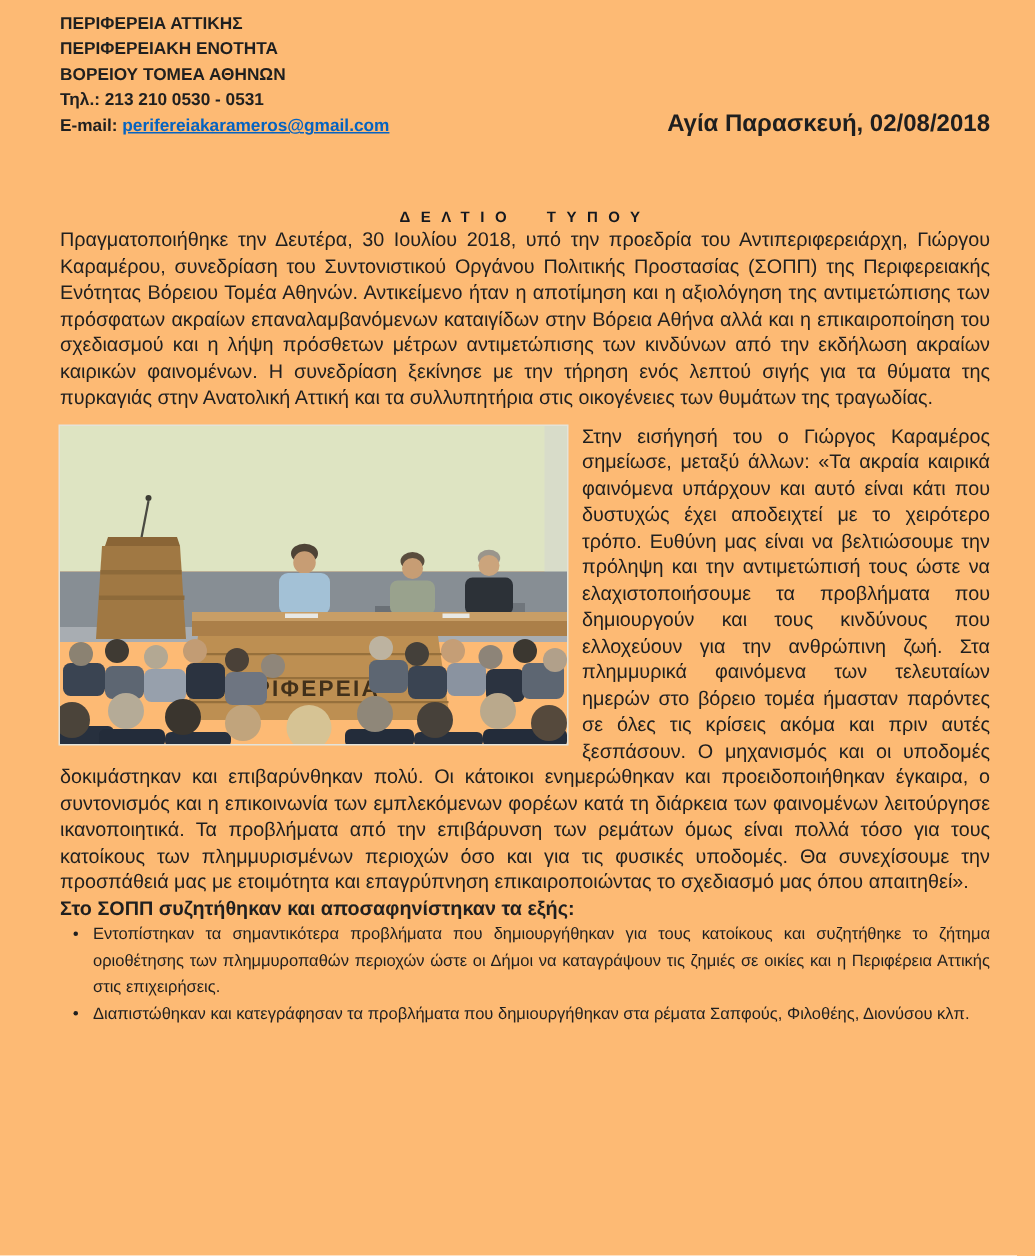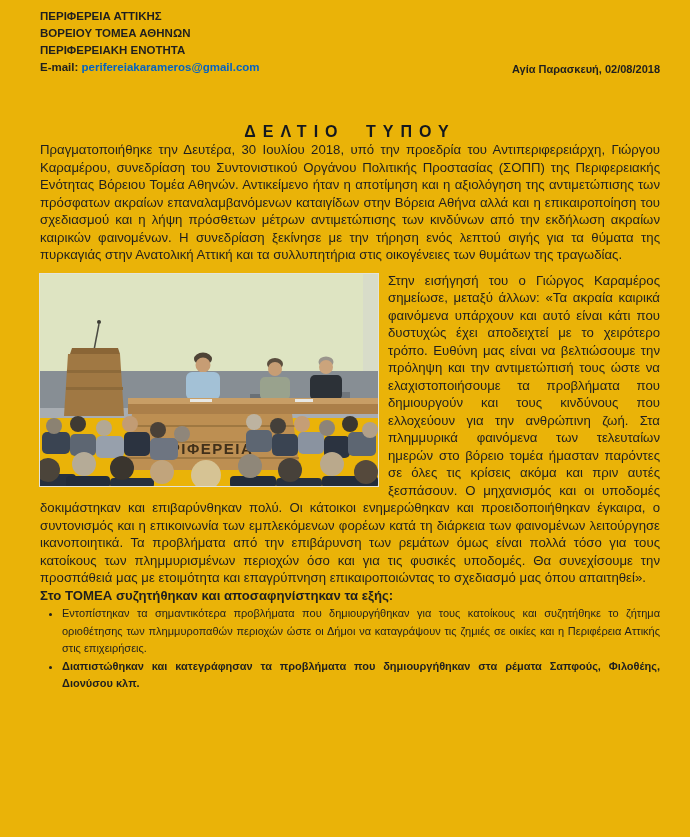--- a/index.html
+++ b/index.html
@@ -1,68 +1,69 @@
 <!DOCTYPE html>
 <html lang="el"><head>
 <meta charset="utf-8">
 <style>
   * { margin:0; padding:0; box-sizing:border-box; }
   html,body { background:#fff; }
   .page {
     position:relative;
     width:690px; height:837px;
-    background:#eab308;
+    background:#fdba74;
     font-family:"Liberation Sans", sans-serif;
     color:#1f1f1f;
     padding:8px 30px 0 40px;
     overflow:hidden;
   }
   
   .hdr { display:flex; justify-content:space-between; align-items:flex-end; }
   .hdr-left { font-size:11.5px; font-weight:bold; line-height:17px; white-space:nowrap; }
   .hdr-left .email-row { font-weight:bold; }
-  .email-link { color:#0563c1; font-weight:bold; cursor:pointer; }
-  .dateline { font-size:11px; font-weight:bold; padding-bottom:1px; white-space:nowrap; }
+  .email-link { color:#0563c1; text-decoration:underline; font-weight:bold; cursor:pointer; }
+  .dateline { font-size:16px; font-weight:bold; padding-bottom:1px; white-space:nowrap; }
   
   .doc-title {
     margin-top:47px;
     text-align:center;
-    font-size:16px; font-weight:bold;
+    font-size:10px; font-weight:bold;
     letter-spacing:7px; word-spacing:10px;
     color:#14181f;
   }
   
   .para { font-size:13.2px; line-height:17.5px; text-align:justify; }
   .subtitle { margin-top:33px; font-weight:bold; }
   .body1 { }
   .photo-para { margin-top:8px; }
   .lead-in { font-weight:bold; text-align:left; }
   ul.points { margin:1px 0 0 0; padding-left:22px; }
   ul.points li { font-size:11px; line-height:17.5px; text-align:justify; }
-  ul.points li + li { margin-top:0;font-weight:bold; }
+  ul.points li + li { margin-top:0; }
   
   .photo {
     float:left;
     width:338px; height:212px;
     margin:2px 10px 2px 0;
     outline:1px solid #e3e3da;
     overflow:hidden;
   }
   .photo svg { display:block; width:100%; height:100%; }
 </style>
 </head>
 <body>
 
 <div class="page">
 
   <div class="hdr">
     <div class="hdr-left">
       <div>ΠΕΡΙΦΕΡΕΙΑ ΑΤΤΙΚΗΣ</div>
+      <div>ΠΕΡΙΦΕΡΕΙΑΚΗ ΕΝΟΤΗΤΑ</div>
       <div>ΒΟΡΕΙΟΥ ΤΟΜΕΑ ΑΘΗΝΩΝ</div>
-      <div>ΠΕΡΙΦΕΡΕΙΑΚΗ ΕΝΟΤΗΤΑ</div>
+      <div>Τηλ.: 213 210 0530 - 0531</div>
       <div class="email-row"><span>E-mail: </span><span class="email-link">perifereiakarameros@gmail.com</span></div>
     </div>
     <div class="dateline">Αγία Παρασκευή, 02/08/2018</div>
   </div>
 
   <div class="doc-title">ΔΕΛΤΙΟ ΤΥΠΟΥ</div>
 
 
   <p class="para body1">Πραγματοποιήθηκε την Δευτέρα, 30 Ιουλίου 2018, υπό την προεδρία του Αντιπεριφερειάρχη, Γιώργου Καραμέρου, συνεδρίαση του Συντονιστικού Οργάνου Πολιτικής Προστασίας (ΣΟΠΠ) της Περιφερειακής Ενότητας Βόρειου Τομέα Αθηνών. Αντικείμενο ήταν η αποτίμηση και η αξιολόγηση της αντιμετώπισης των πρόσφατων ακραίων επαναλαμβανόμενων καταιγίδων στην Βόρεια Αθήνα αλλά και η επικαιροποίηση του σχεδιασμού και η λήψη πρόσθετων μέτρων αντιμετώπισης των κινδύνων από την εκδήλωση ακραίων καιρικών φαινομένων. Η συνεδρίαση ξεκίνησε με την τήρηση ενός λεπτού σιγής για τα θύματα της πυρκαγιάς στην Ανατολική Αττική και τα συλλυπητήρια στις οικογένειες των θυμάτων της τραγωδίας.</p>
 
@@ -139,20 +140,20 @@
         <circle cx="44" cy="190" r="12" fill="#b5ab97"></circle>
         <circle cx="82" cy="194" r="12" fill="#3a352e"></circle>
         <circle cx="122" cy="198" r="12" fill="#c1a47c"></circle>
         <circle cx="166" cy="201" r="15" fill="#d6c394"></circle>
         <circle cx="210" cy="192" r="12" fill="#8f8779"></circle>
         <circle cx="250" cy="196" r="12" fill="#47413a"></circle>
         <circle cx="292" cy="190" r="12" fill="#baa98c"></circle>
         <circle cx="326" cy="198" r="12" fill="#55493c"></circle>
       </svg>
     </div><span>Στην εισήγησή του ο Γιώργος Καραμέρος σημείωσε, μεταξύ άλλων: «Τα ακραία καιρικά φαινόμενα υπάρχουν και αυτό είναι κάτι που δυστυχώς έχει αποδειχτεί με το χειρότερο τρόπο. Ευθύνη μας είναι να βελτιώσουμε την πρόληψη και την αντιμετώπισή τους ώστε να ελαχιστοποιήσουμε τα προβλήματα που δημιουργούν και τους κινδύνους που ελλοχεύουν για την ανθρώπινη ζωή. Στα πλημμυρικά φαινόμενα των τελευταίων ημερών στο βόρειο τομέα ήμασταν παρόντες σε όλες τις κρίσεις ακόμα και πριν αυτές ξεσπάσουν. Ο μηχανισμός και οι υποδομές δοκιμάστηκαν και επιβαρύνθηκαν πολύ. Οι κάτοικοι ενημερώθηκαν και προειδοποιήθηκαν έγκαιρα, ο συντονισμός και η επικοινωνία των εμπλεκόμενων φορέων κατά τη διάρκεια των φαινομένων λειτούργησε ικανοποιητικά. Τα προβλήματα από την επιβάρυνση των ρεμάτων όμως είναι πολλά τόσο για τους κατοίκους των πλημμυρισμένων περιοχών όσο και για τις φυσικές υποδομές. Θα συνεχίσουμε την προσπάθειά μας με ετοιμότητα και επαγρύπνηση επικαιροποιώντας το σχεδιασμό μας όπου απαιτηθεί».</span>
-    <div class="lead-in">Στο ΤΟΜΕΑ συζητήθηκαν και αποσαφηνίστηκαν τα εξής:</div>
+    <div class="lead-in">Στο ΣΟΠΠ συζητήθηκαν και αποσαφηνίστηκαν τα εξής:</div>
     <ul class="points">
       <li>Εντοπίστηκαν τα σημαντικότερα προβλήματα που δημιουργήθηκαν για τους κατοίκους και συζητήθηκε το ζήτημα οριοθέτησης των πλημμυροπαθών περιοχών ώστε οι Δήμοι να καταγράψουν τις ζημιές σε οικίες και η Περιφέρεια Αττικής στις επιχειρήσεις.</li>
       <li>Διαπιστώθηκαν και κατεγράφησαν τα προβλήματα που δημιουργήθηκαν στα ρέματα Σαπφούς, Φιλοθέης, Διονύσου κλπ.</li>
     </ul>
   </div>
 
 </div>
 
 </body></html>

